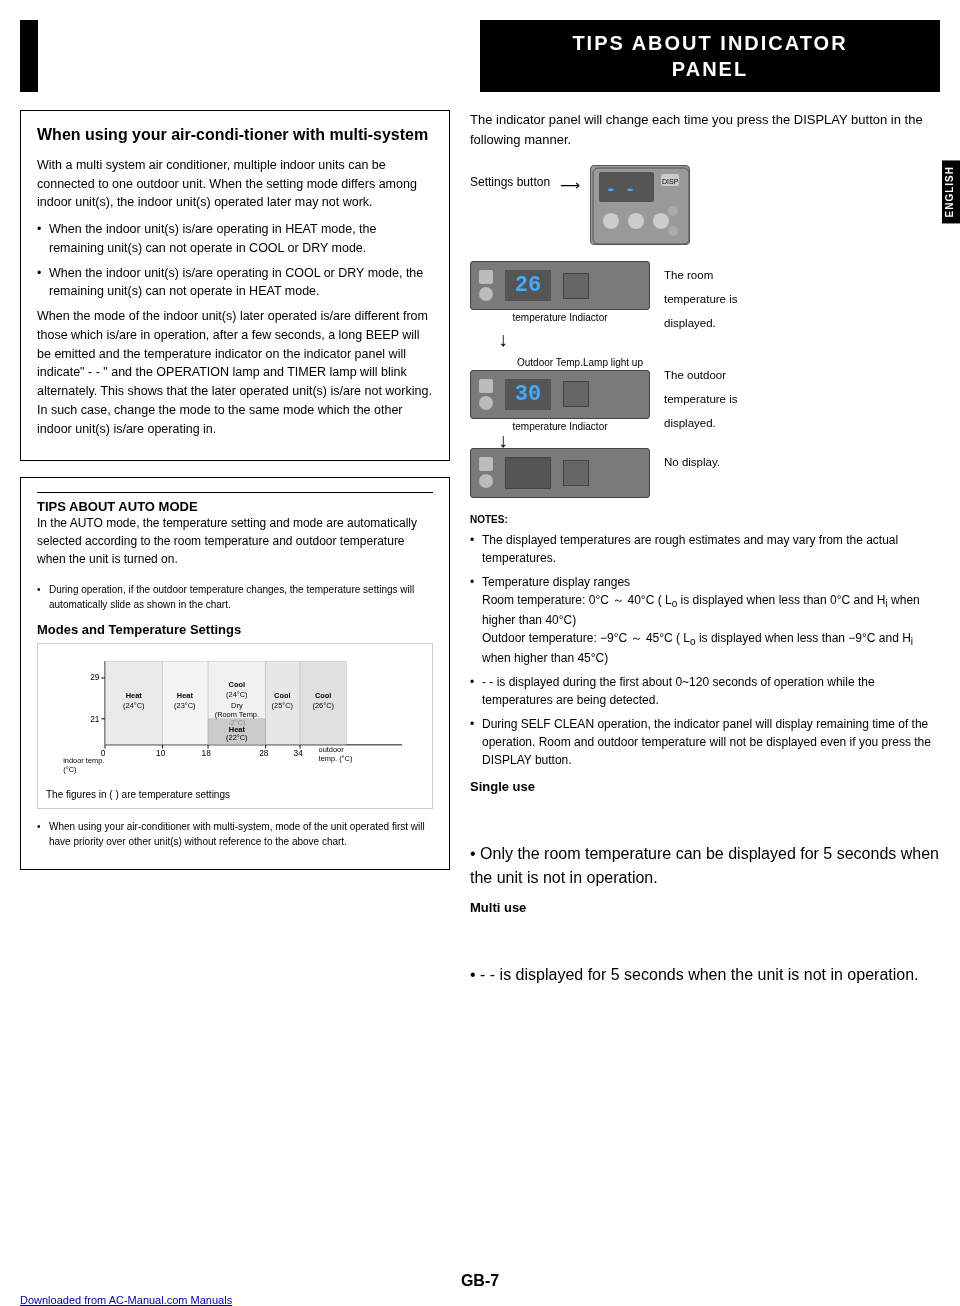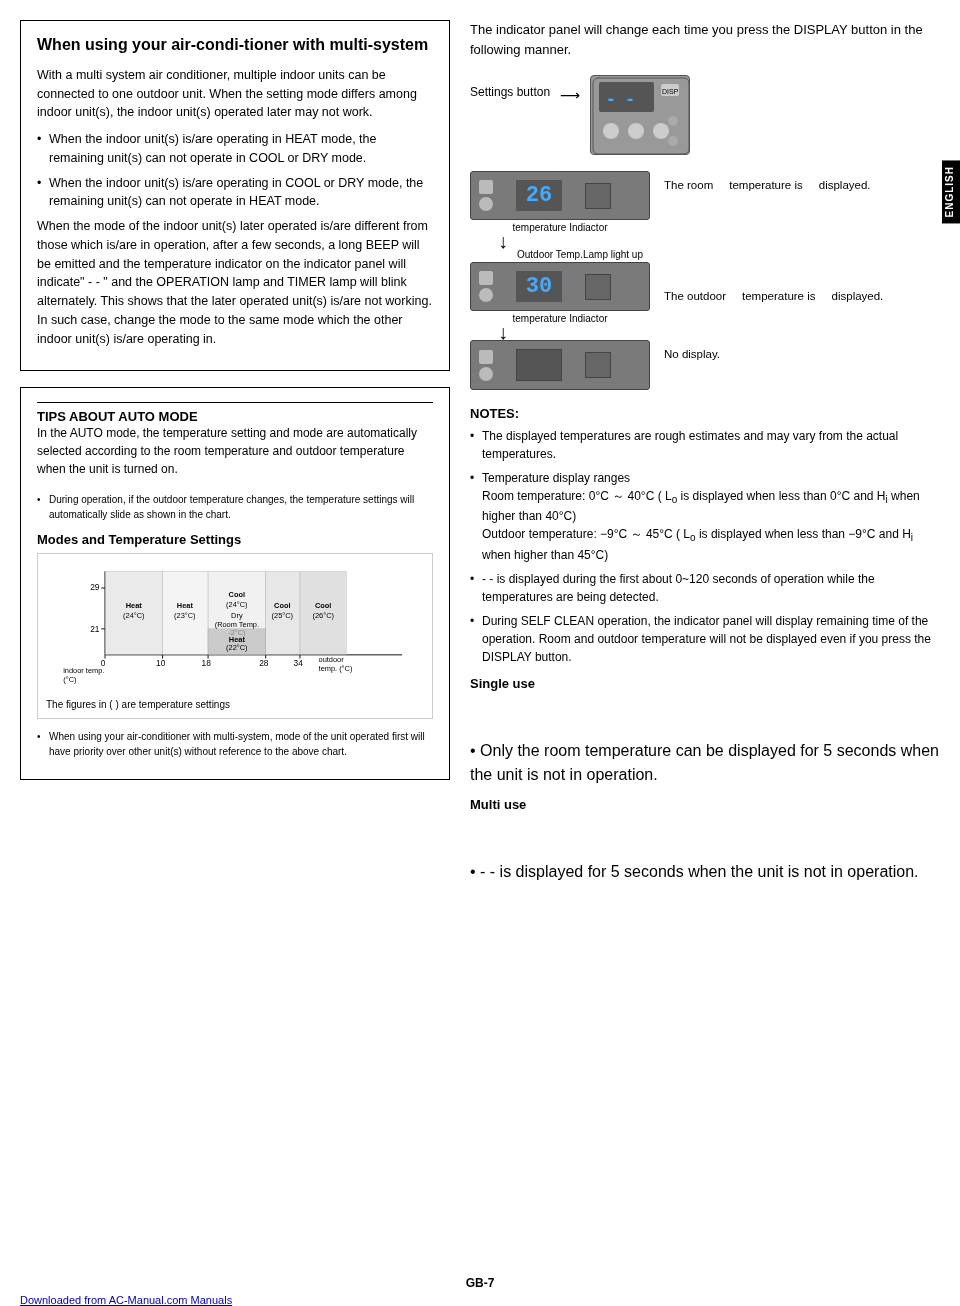--- a/index.html
+++ b/index.html
@@ -189,21 +189,21 @@
       position: relative;
     }
 
     
     .notes-section {
       margin-top: 10px;
     }
 
     .notes-title {
       font-weight: bold;
-      font-size: 13px;
+      font-size: 10px;
       margin-bottom: 6px;
     }
 
     .notes-section .bullet-item {
       font-size: 12px;
       line-height: 1.5;
       margin-bottom: 6px;
       padding-left: 12px;
       position: relative;
     }
@@ -227,21 +227,21 @@
       margin-top: 48px;
     }
 
     
     .page-footer {
       position: absolute;
       bottom: 16px;
       left: 0;
       right: 0;
       text-align: center;
-      font-size: 12px;
+      font-size: 16px;
       font-weight: bold;
     }
 
     .download-link {
       position: absolute;
       bottom: 0;
       left: 20px;
       font-size: 11px;
       color: #00a;
       text-decoration: underline;
@@ -270,21 +270,21 @@
     }
 
     .panel-box {
       width: 180px;
       background: #7a7a7a;
       border: 1.5px solid #444;
       border-radius: 3px;
       padding: 8px;
       display: flex;
       align-items: center;
-      gap: 23px;
+      gap: 12px;
       flex-shrink: 0;
     }
 
     .panel-icons-col {
       display: flex;
       flex-direction: column;
       gap: 3px;
     }
 
     .p-icon {
@@ -321,22 +321,22 @@
 
     .small-box-right {
       background: #666;
       border: 1px solid #444;
       width: 26px;
       height: 26px;
     }
 
     .panel-desc-col {
       display: flex;
-      flex-direction: row;
-      gap: 16px;
+      flex-direction: column;
+      gap: 8px;
     }
 
     .panel-desc-col .desc-text {
       font-size: 11.5px;
       line-height: 1.4;
     }
 
     .temp-indicator-label {
       font-size: 10px;
       text-align: center;
@@ -358,20 +358,29 @@
     }
 
   </style>
 </head>
 <body>
 
 <div class="page">
 
   <div class="english-sidebar">ENGLISH</div>
 
+  <div class="top-header">
+    <div class="black-bar-left"></div>
+    <div class="header-right">
+      <div class="tips-header-box">
+        <div>TIPS  ABOUT  INDICATOR</div>
+        <div>PANEL</div>
+      </div>
+    </div>
+  </div>
 
   <div class="main-content">
 
     <div class="left-column">
 
       <div class="multi-system-box">
         <h2>When using your air-condi-tioner with multi-system</h2>
         <p>With a multi system air conditioner, multiple indoor units can be connected to one outdoor unit. When the setting mode differs among indoor unit(s), the indoor unit(s) operated later may not work.</p>
         <div class="bullet-item">When the indoor unit(s) is/are operating in HEAT mode, the remaining unit(s) can not operate in COOL or DRY mode.</div>
         <div class="bullet-item">When the indoor unit(s) is/are operating in COOL or DRY mode, the remaining unit(s) can not operate in HEAT mode.</div>
@@ -498,21 +507,21 @@
             <div class="desc-text">The room</div>
             <div class="desc-text">temperature is</div>
             <div class="desc-text">displayed.</div>
           </div>
         </div>
 
         <div class="down-arrow-row">
           <div style="font-size:20px; line-height:1;">↓</div>
         </div>
 
-        <div style="display:flex; align-items:center; gap:14px; margin-bottom:4px; margin-top:4px;">
+        <div style="display:flex; align-items:flex-end; gap:14px; margin-bottom:4px; margin-top:4px;">
           <div class="panel-with-label">
             <div style="font-size:10px; margin-bottom:2px; padding-left:40px;">Outdoor Temp.Lamp light up</div>
             <div class="panel-box">
               <div class="panel-icons-col">
                 <div class="p-icon"></div>
                 <div class="p-icon-round"></div>
               </div>
               <div class="num-display">30</div>
               <div class="small-box-right"></div>
             </div>

